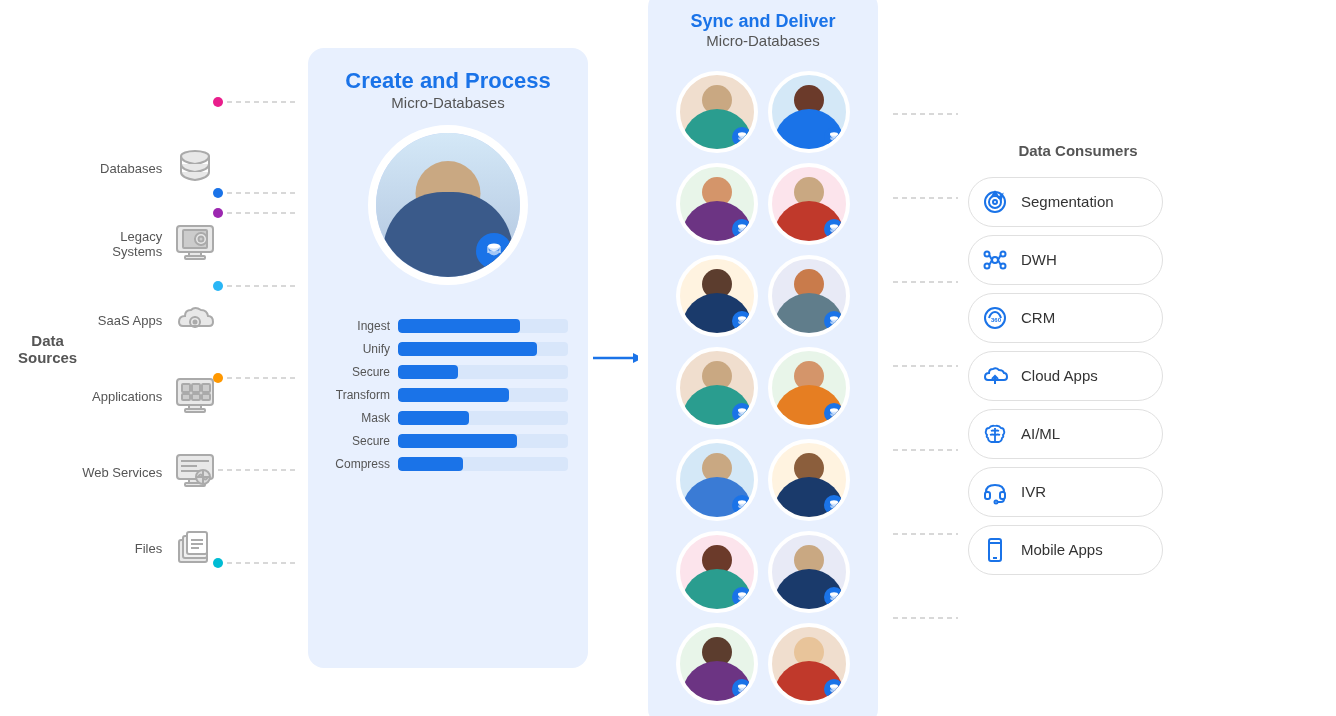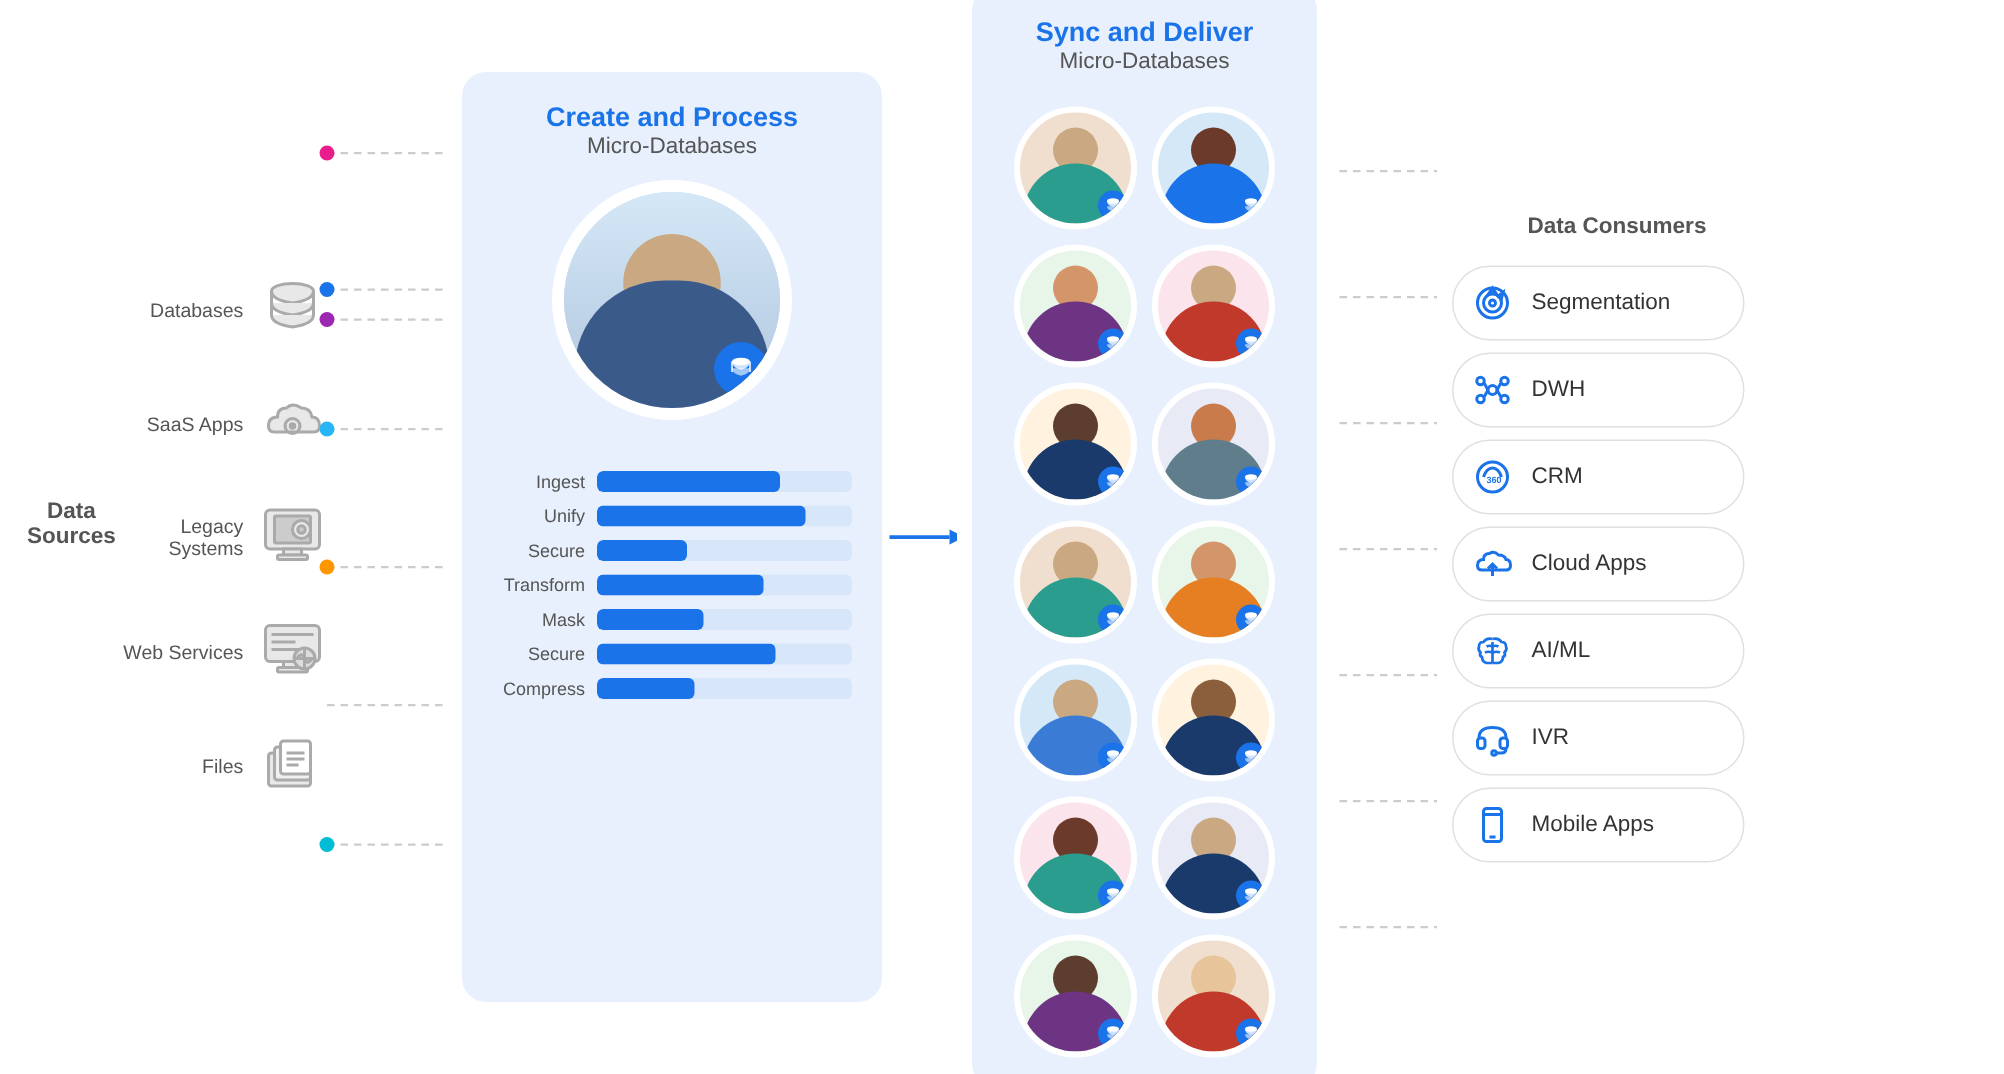--- a/index.html
+++ b/index.html
@@ -74,21 +74,21 @@
       border-radius: 16px;
       width: 280px;
       min-height: 620px;
       display: flex;
       flex-direction: column;
       align-items: center;
       padding: 20px 20px 20px 20px;
       position: relative;
     }
     .panel-title {
-      font-size: 18px;
+      font-size: 22px;
       font-weight: 700;
       color: #1a73e8;
       text-align: center;
     }
     .panel-subtitle {
       font-size: 15px;
       color: #555;
       margin-bottom: 14px;
     }
     .avatar-circle {
@@ -299,35 +299,20 @@
       <div class="source-item" style="height:68px;">
         <span class="source-label">Databases</span>
         <div class="source-icon">
           <svg viewBox="0 0 44 44" fill="none" stroke="#aaa" stroke-width="2">
             <ellipse cx="22" cy="10" rx="14" ry="5" fill="#e8e8e8" stroke="#aaa"></ellipse>
             <path d="M8 10 Q8 16 22 18 Q36 16 36 10" fill="#e8e8e8" stroke="#aaa"></path>
             <path d="M8 18 Q8 24 22 26 Q36 24 36 18" fill="#e8e8e8" stroke="#aaa"></path>
             <path d="M8 26 Q8 32 22 34 Q36 32 36 26" fill="#e8e8e8" stroke="#aaa"></path>
             <line x1="8" y1="10" x2="8" y2="26"></line>
             <line x1="36" y1="10" x2="36" y2="26"></line>
-          </svg>
-        </div>
-      </div>
-
-      <div class="source-item" style="height:68px;">
-        <span class="source-label">SaaS Apps</span>
-        <div class="source-icon">
-          <svg viewBox="0 0 44 44" fill="none" stroke="#aaa" stroke-width="2">
-            <path d="M10 28 Q6 28 6 24 Q6 18 12 18 Q12 12 18 12 Q22 8 28 12 Q34 12 35 18 Q40 18 40 24 Q40 28 36 28 Z" fill="#e8e8e8" stroke="#aaa"></path>
-            <circle cx="22" cy="24" r="5" fill="none" stroke="#aaa"></circle>
-            <circle cx="22" cy="24" r="1.5" fill="#aaa"></circle>
-            <line x1="22" y1="18.5" x2="22" y2="20"></line>
-            <line x1="22" y1="28" x2="22" y2="29.5"></line>
-            <line x1="16.5" y1="24" x2="18" y2="24"></line>
-            <line x1="26" y1="24" x2="27.5" y2="24"></line>
           </svg>
         </div>
       </div>
 
       <div class="source-item" style="height:68px;">
         <span class="source-label">Legacy Systems</span>
         <div class="source-icon">
           <svg viewBox="0 0 44 44" fill="none" stroke="#aaa" stroke-width="2">
             <rect x="4" y="4" width="36" height="26" rx="3" fill="#e8e8e8" stroke="#aaa"></rect>
             <rect x="10" y="8" width="24" height="18" rx="1" fill="#ccc"></rect>
@@ -336,20 +321,51 @@
             <circle cx="28" cy="17" r="6" fill="#e8e8e8" stroke="#aaa"></circle>
             <circle cx="28" cy="17" r="2.5" fill="#ccc" stroke="#aaa"></circle>
             <line x1="28" y1="10" x2="28" y2="12"></line>
             <line x1="28" y1="22" x2="28" y2="24"></line>
             <line x1="21" y1="17" x2="23" y2="17"></line>
             <line x1="33" y1="17" x2="35" y2="17"></line>
           </svg>
         </div>
       </div>
 
+      <div class="source-item" style="height:68px;">
+        <span class="source-label">SaaS Apps</span>
+        <div class="source-icon">
+          <svg viewBox="0 0 44 44" fill="none" stroke="#aaa" stroke-width="2">
+            <path d="M10 28 Q6 28 6 24 Q6 18 12 18 Q12 12 18 12 Q22 8 28 12 Q34 12 35 18 Q40 18 40 24 Q40 28 36 28 Z" fill="#e8e8e8" stroke="#aaa"></path>
+            <circle cx="22" cy="24" r="5" fill="none" stroke="#aaa"></circle>
+            <circle cx="22" cy="24" r="1.5" fill="#aaa"></circle>
+            <line x1="22" y1="18.5" x2="22" y2="20"></line>
+            <line x1="22" y1="28" x2="22" y2="29.5"></line>
+            <line x1="16.5" y1="24" x2="18" y2="24"></line>
+            <line x1="26" y1="24" x2="27.5" y2="24"></line>
+          </svg>
+        </div>
+      </div>
+
+      <div class="source-item" style="height:68px;">
+        <span class="source-label">Applications</span>
+        <div class="source-icon">
+          <svg viewBox="0 0 44 44" fill="none" stroke="#aaa" stroke-width="2">
+            <rect x="4" y="5" width="36" height="26" rx="3" fill="#e8e8e8" stroke="#aaa"></rect>
+            <rect x="16" y="31" width="12" height="4" fill="#e8e8e8" stroke="#aaa"></rect>
+            <rect x="12" y="35" width="20" height="3" rx="1" fill="#e8e8e8" stroke="#aaa"></rect>
+            <rect x="9" y="10" width="8" height="8" rx="1" fill="#ccc" stroke="#aaa"></rect>
+            <rect x="19" y="10" width="8" height="8" rx="1" fill="#ccc" stroke="#aaa"></rect>
+            <rect x="29" y="10" width="8" height="8" rx="1" fill="#ccc" stroke="#aaa"></rect>
+            <rect x="9" y="20" width="8" height="6" rx="1" fill="#ccc" stroke="#aaa"></rect>
+            <rect x="19" y="20" width="8" height="6" rx="1" fill="#ccc" stroke="#aaa"></rect>
+            <rect x="29" y="20" width="8" height="6" rx="1" fill="#ccc" stroke="#aaa"></rect>
+          </svg>
+        </div>
+      </div>
 
       <div class="source-item" style="height:68px;">
         <span class="source-label">Web Services</span>
         <div class="source-icon">
           <svg viewBox="0 0 44 44" fill="none" stroke="#aaa" stroke-width="2">
             <rect x="4" y="5" width="36" height="24" rx="3" fill="#e8e8e8" stroke="#aaa"></rect>
             <rect x="16" y="29" width="12" height="4" fill="#e8e8e8" stroke="#aaa"></rect>
             <rect x="12" y="33" width="20" height="3" rx="1" fill="#e8e8e8" stroke="#aaa"></rect>
             <line x1="8" y1="11" x2="36" y2="11"></line>
             <line x1="8" y1="16" x2="24" y2="16"></line>

